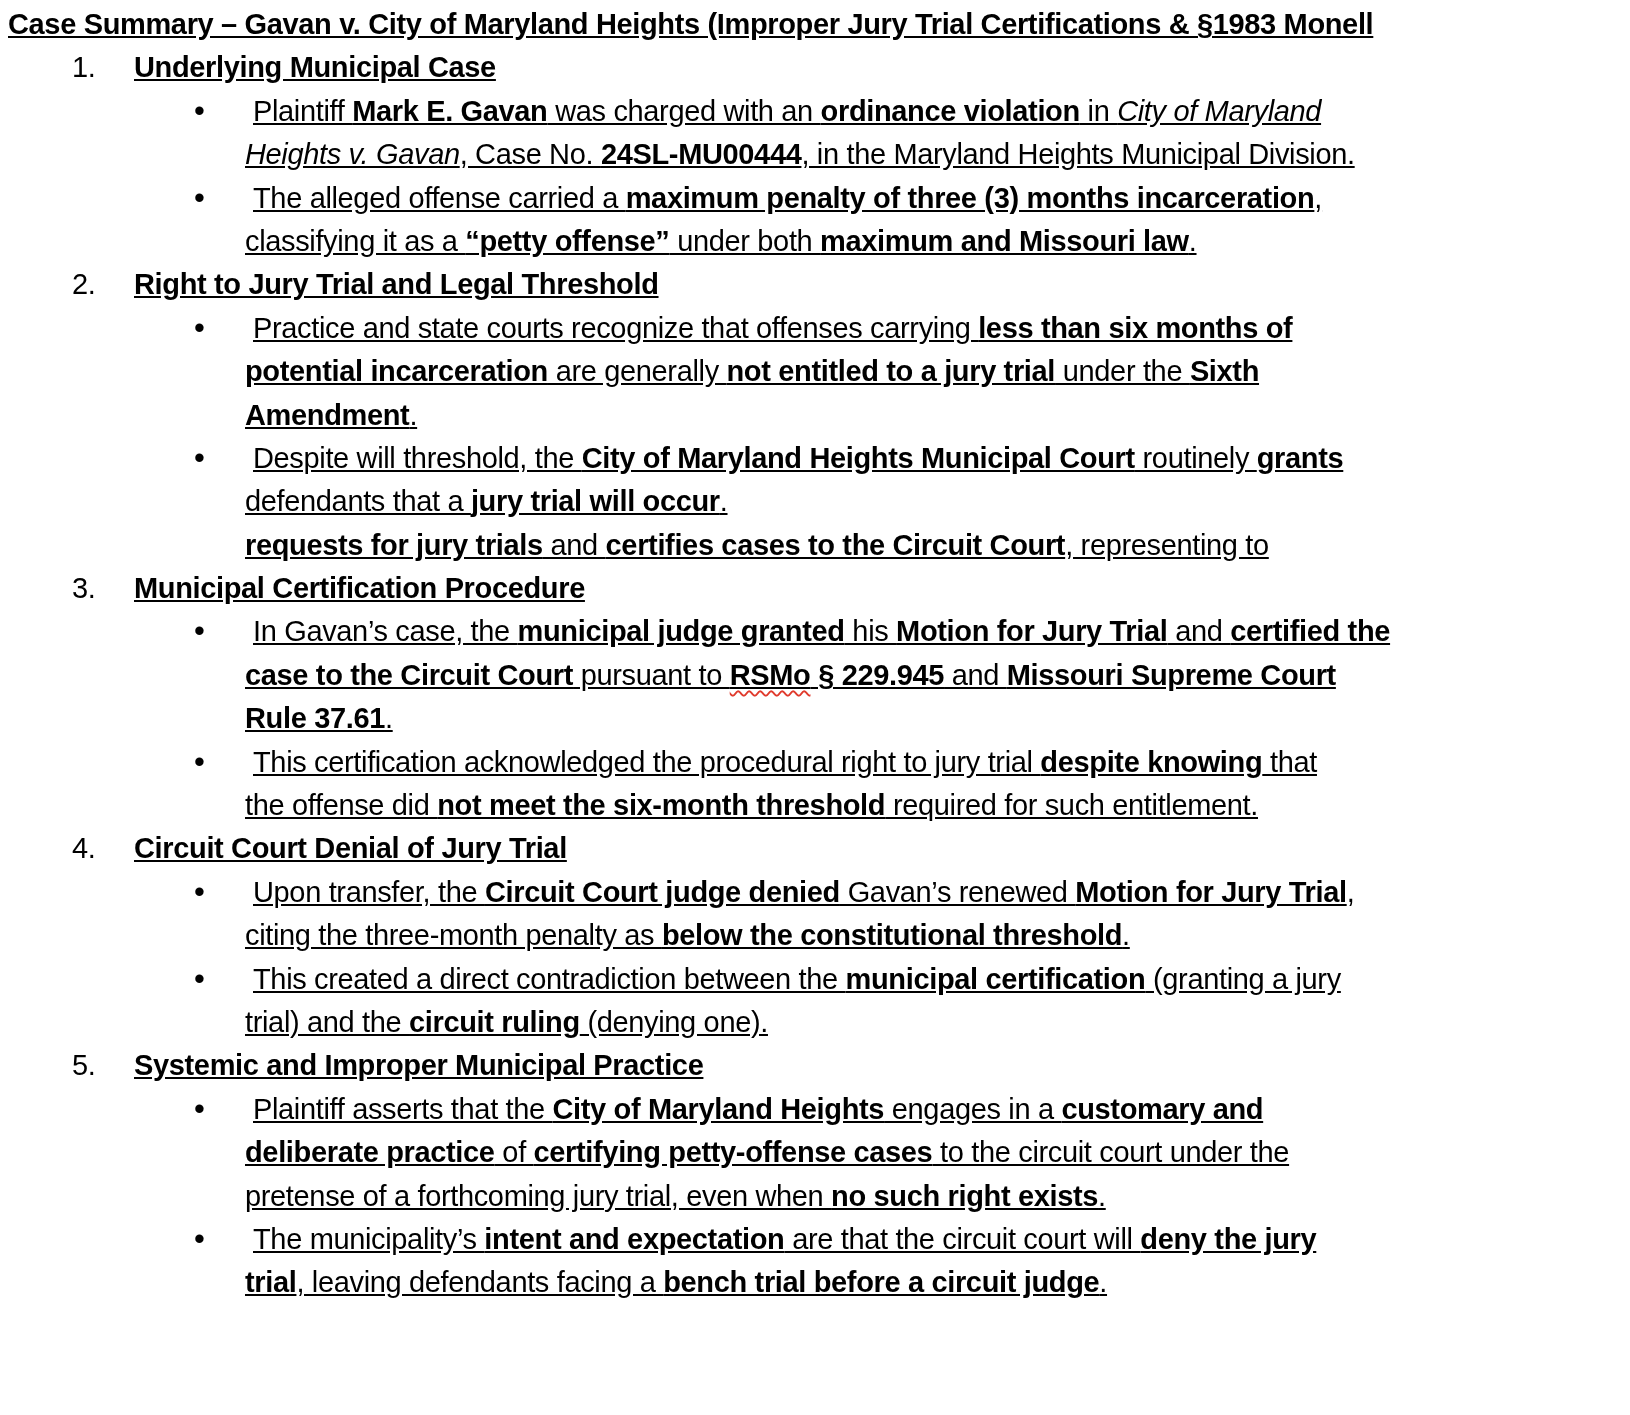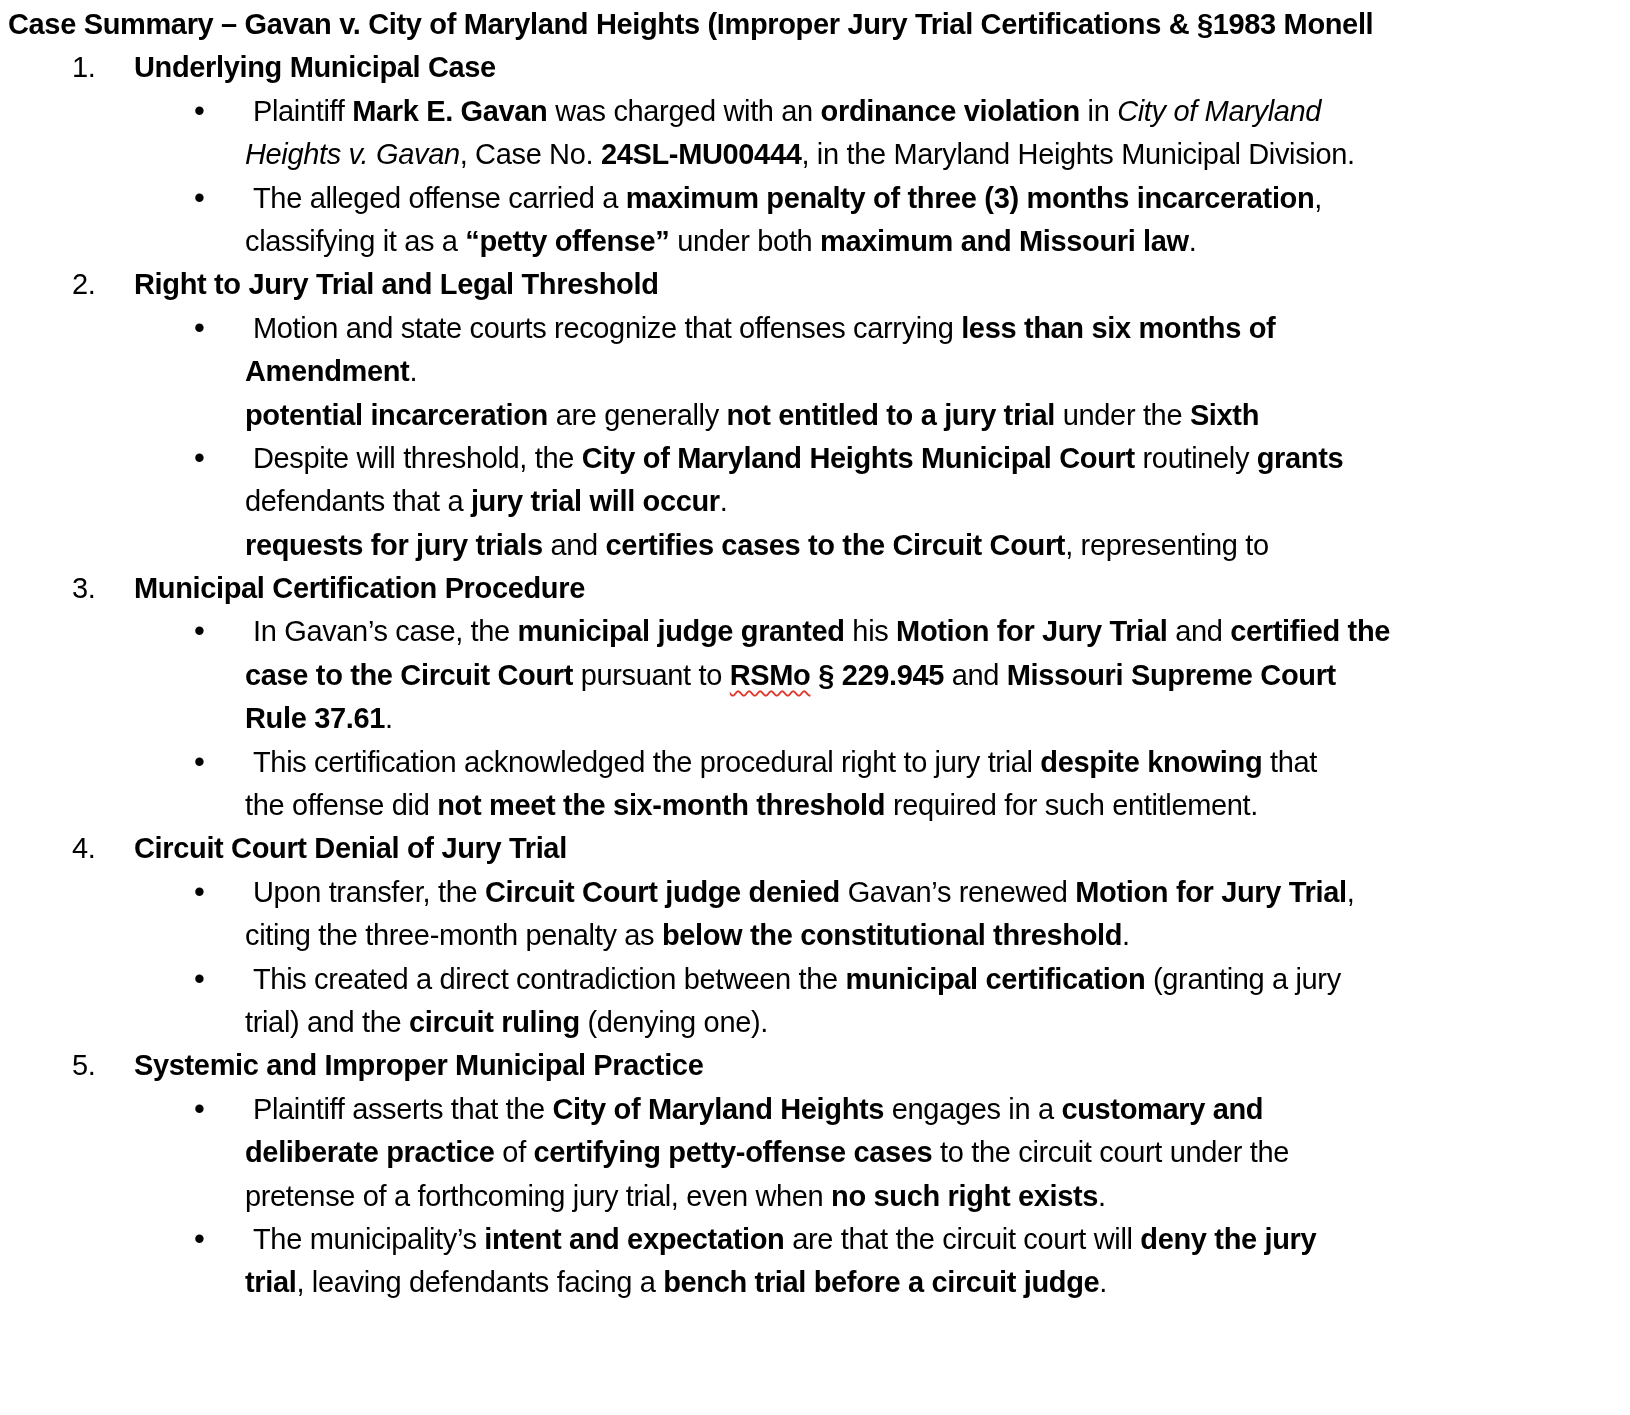--- a/index.html
+++ b/index.html
@@ -13,20 +13,21 @@
   .page{
     position:relative;
     padding-top:3px;
   }
   .line{
     white-space:pre;
     font-size:29px;
     line-height:43.4px;
     height:43.4px;
     letter-spacing:-0.35px;
+    text-decoration:underline;
   }
   .line.title{
     padding-left:8px;
     font-weight:700;
   }
   .line.heading{
     position:relative;
     padding-left:134px;
     font-weight:700;
   }
@@ -63,23 +64,23 @@
 <body>
 
 <div class="page">
     <div class="line title">Case Summary – Gavan v. City of Maryland Heights (Improper Jury Trial Certifications &amp; §1983 Monell</div>
     <div class="line heading"><span class="num">1.</span><span>Underlying Municipal Case</span></div>
     <div class="line bullet-first"><span class="dot">•</span><span>Plaintiff </span><span class="b">Mark E. Gavan</span><span> was charged with an </span><span class="b">ordinance violation</span><span> in </span><span class="i">City of Maryland</span></div>
     <div class="line bullet-cont"><span class="i">Heights v. Gavan</span><span>, Case No. </span><span class="b">24SL-MU00444</span><span>, in the Maryland Heights Municipal Division.</span></div>
     <div class="line bullet-first"><span class="dot">•</span><span>The alleged offense carried a </span><span class="b">maximum penalty of three (3) months incarceration</span><span>,</span></div>
     <div class="line bullet-cont"><span>classifying it as a </span><span class="b">“petty offense”</span><span> under both </span><span class="b">maximum and Missouri law</span><span>.</span></div>
     <div class="line heading"><span class="num">2.</span><span>Right to Jury Trial and Legal Threshold</span></div>
-    <div class="line bullet-first"><span class="dot">•</span><span>Motion and state courts recognize that offenses carrying </span><span class="b">less than six months of</span></div>
+    <div class="line bullet-first"><span class="dot">•</span><span>Practice and state courts recognize that offenses carrying </span><span class="b">less than six months of</span></div>
+    <div class="line bullet-cont"><span class="b">potential incarceration</span><span> are generally </span><span class="b">not entitled to a jury trial</span><span> under the </span><span class="b">Sixth</span></div>
     <div class="line bullet-cont"><span class="b">Amendment</span><span>.</span></div>
-    <div class="line bullet-cont"><span class="b">potential incarceration</span><span> are generally </span><span class="b">not entitled to a jury trial</span><span> under the </span><span class="b">Sixth</span></div>
     <div class="line bullet-first"><span class="dot">•</span><span>Despite will threshold, the </span><span class="b">City of Maryland Heights Municipal Court</span><span> routinely </span><span class="b">grants</span></div>
     <div class="line bullet-cont"><span>defendants that a </span><span class="b">jury trial will occur</span><span>.</span></div>
     <div class="line bullet-cont"><span class="b">requests for jury trials</span><span> and </span><span class="b">certifies cases to the Circuit Court</span><span>, representing to</span></div>
     <div class="line heading"><span class="num">3.</span><span>Municipal Certification Procedure</span></div>
     <div class="line bullet-first"><span class="dot">•</span><span>In Gavan’s case, the </span><span class="b">municipal judge granted</span><span> his </span><span class="b">Motion for Jury Trial</span><span> and </span><span class="b">certified the</span></div>
     <div class="line bullet-cont"><span class="b">case to the Circuit Court</span><span> pursuant to </span><span class="b sq">RSMo</span><span class="b"> § 229.945</span><span> and </span><span class="b">Missouri Supreme Court</span></div>
     <div class="line bullet-cont"><span class="b">Rule 37.61</span><span>.</span></div>
     <div class="line bullet-first"><span class="dot">•</span><span>This certification acknowledged the procedural right to jury trial </span><span class="b">despite knowing</span><span> that</span></div>
     <div class="line bullet-cont"><span>the offense did </span><span class="b">not meet the six-month threshold</span><span> required for such entitlement.</span></div>
     <div class="line heading"><span class="num">4.</span><span>Circuit Court Denial of Jury Trial</span></div>

